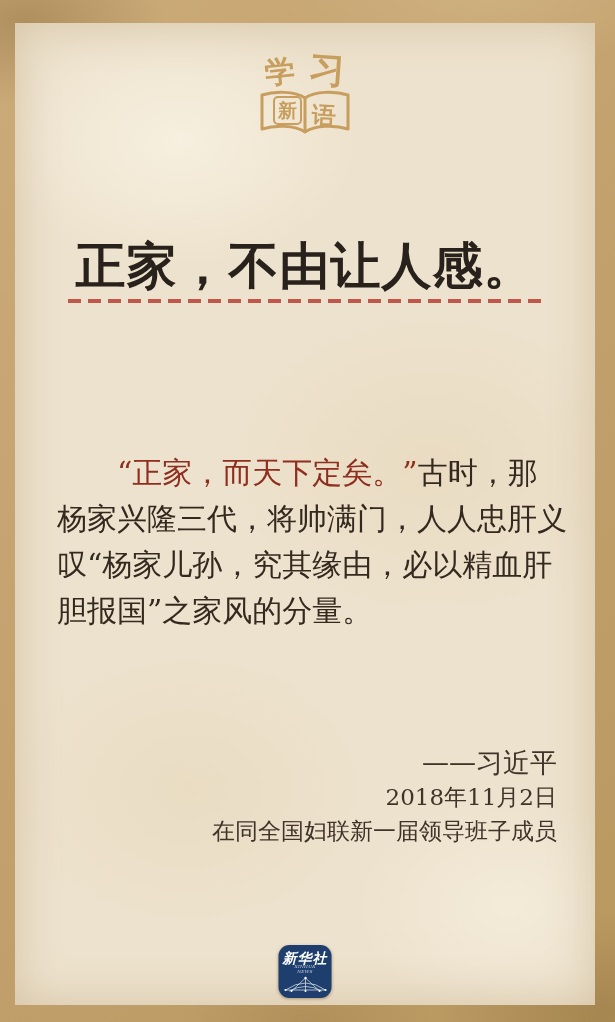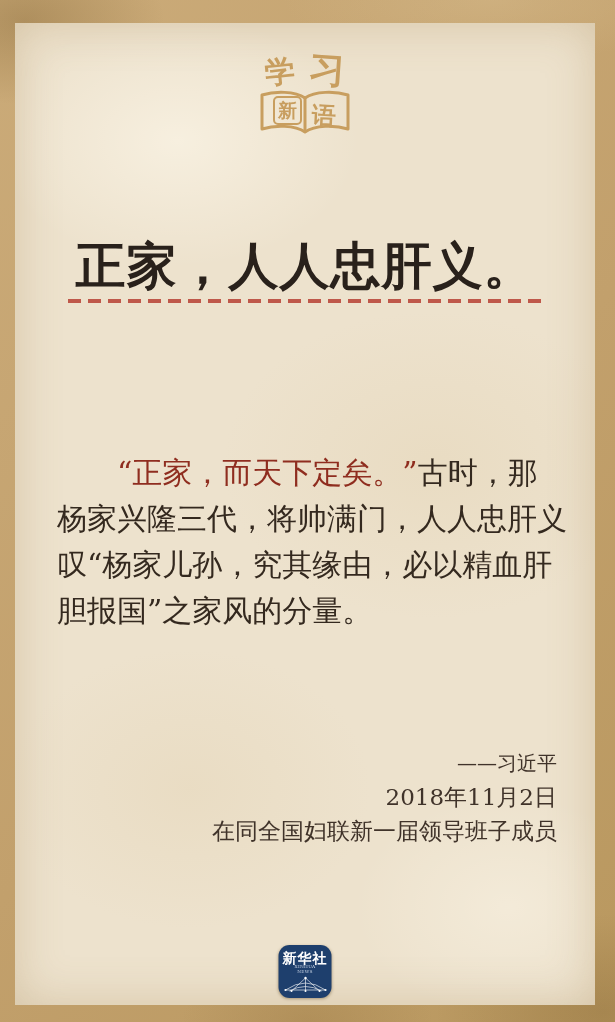--- a/index.html
+++ b/index.html
@@ -49,26 +49,26 @@
     background-image:repeating-linear-gradient(90deg,#bf584a 0 13px,transparent 13px 20px);
   }
   
   .bodytext{position:absolute;left:42px;top:409px;color:#34291f;}
   .bodytext .line{font-size:30px;height:46px;line-height:46px;white-space:nowrap;letter-spacing:0;}
   .bodytext .line.first{text-indent:60px;margin-top:18px;}
   .bodytext .red{color:#8f2d1f;}
   
   .attribution{position:absolute;right:38px;top:723px;text-align:right;color:#40332a;}
   .attribution div{font-size:23px;line-height:34px;}
-  .attribution .attr-author{font-size:20px;}
+  .attribution .attr-author{font-size:27px;}
   
   .xinhua{
     position:absolute;left:50%;transform:translateX(-50%);top:922px;width:53px;height:53px;
     background:#1e3f6d;border-radius:11px;box-shadow:0 1px 3px rgba(80,58,20,.4);
-    color:#fff;text-align:center;
+    color:#fff;text-align:center;font-style:italic;
   }
   .xinhua .xh-cn{display:block;margin-top:6px;font-size:14px;line-height:14px;letter-spacing:1px;font-weight:bold;}
   .xinhua .xh-en{display:block;font-size:8px;line-height:8px;transform:scale(.55);transform-origin:center top;letter-spacing:.5px;color:#cdd8e8;}
   .xinhua .xh-globe{position:absolute;left:50%;transform:translateX(-50%);bottom:4px;}
 </style>
 </head>
 <body>
 
 <div class="poster">
   <div class="paper">
@@ -77,21 +77,21 @@
       <span class="lg-xue">学</span>
       <span class="lg-xi">习</span>
       <svg class="book" width="96" height="48" viewBox="0 0 96 48">
         <path d="M48,10 C38,3 18,3 5,7 L5,41 C18,37 38,37 48,44 C58,37 78,37 91,41 L91,7 C78,3 58,3 48,10 Z" fill="none" stroke="#c89e5f" stroke-width="3" stroke-linejoin="round"></path>
         <line x1="48" y1="10" x2="48" y2="44" stroke="#c89e5f" stroke-width="3"></line>
       </svg>
       <span class="lg-xin">新</span>
       <span class="lg-yu">语</span>
     </div>
 
-    <h1 class="title">正家，人人忠肝义。</h1>
+    <h1 class="title">正家，不由让人感。</h1>
     <div class="divider"></div>
 
     <div class="bodytext">
       <div class="line first"><span class="red">“正家，而天下定矣。”</span><span>古时，那</span></div>
       <div class="line">杨家兴隆三代，将帅满门，人人忠肝义</div>
       <div class="line">叹“杨家儿孙，究其缘由，必以精血肝</div>
       <div class="line">胆报国”之家风的分量。</div>
     </div>
 
     <div class="attribution">

